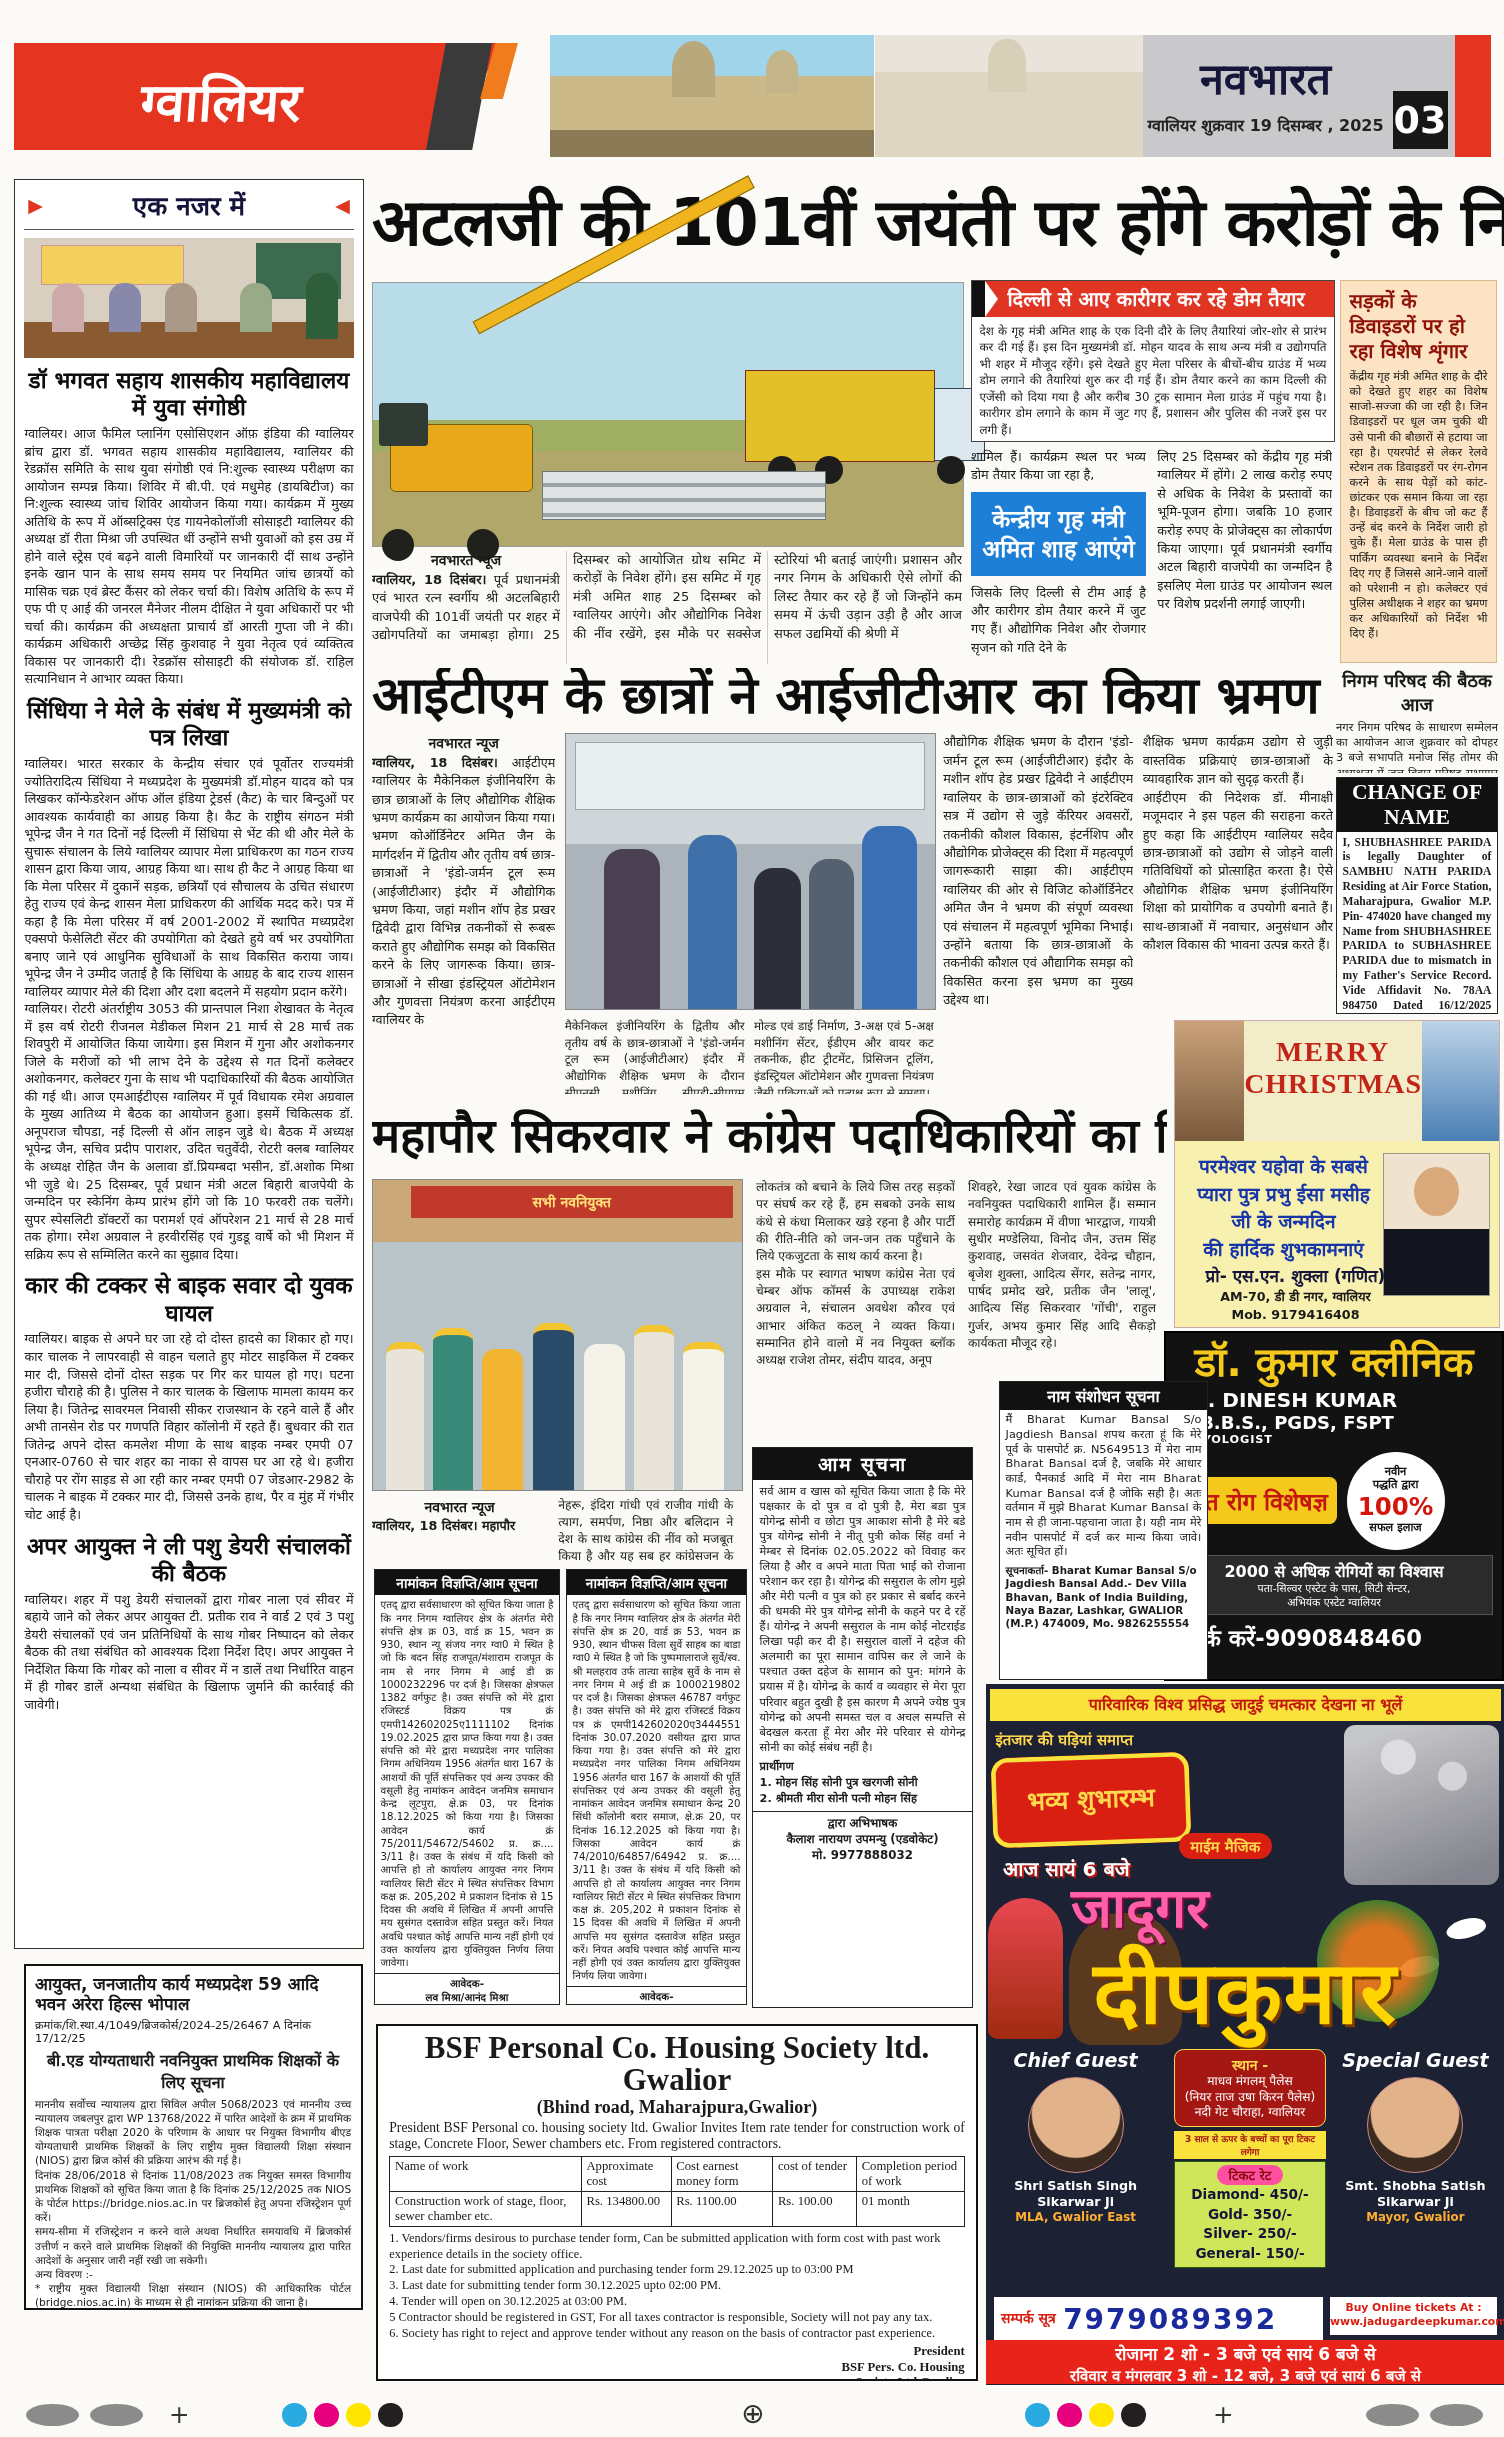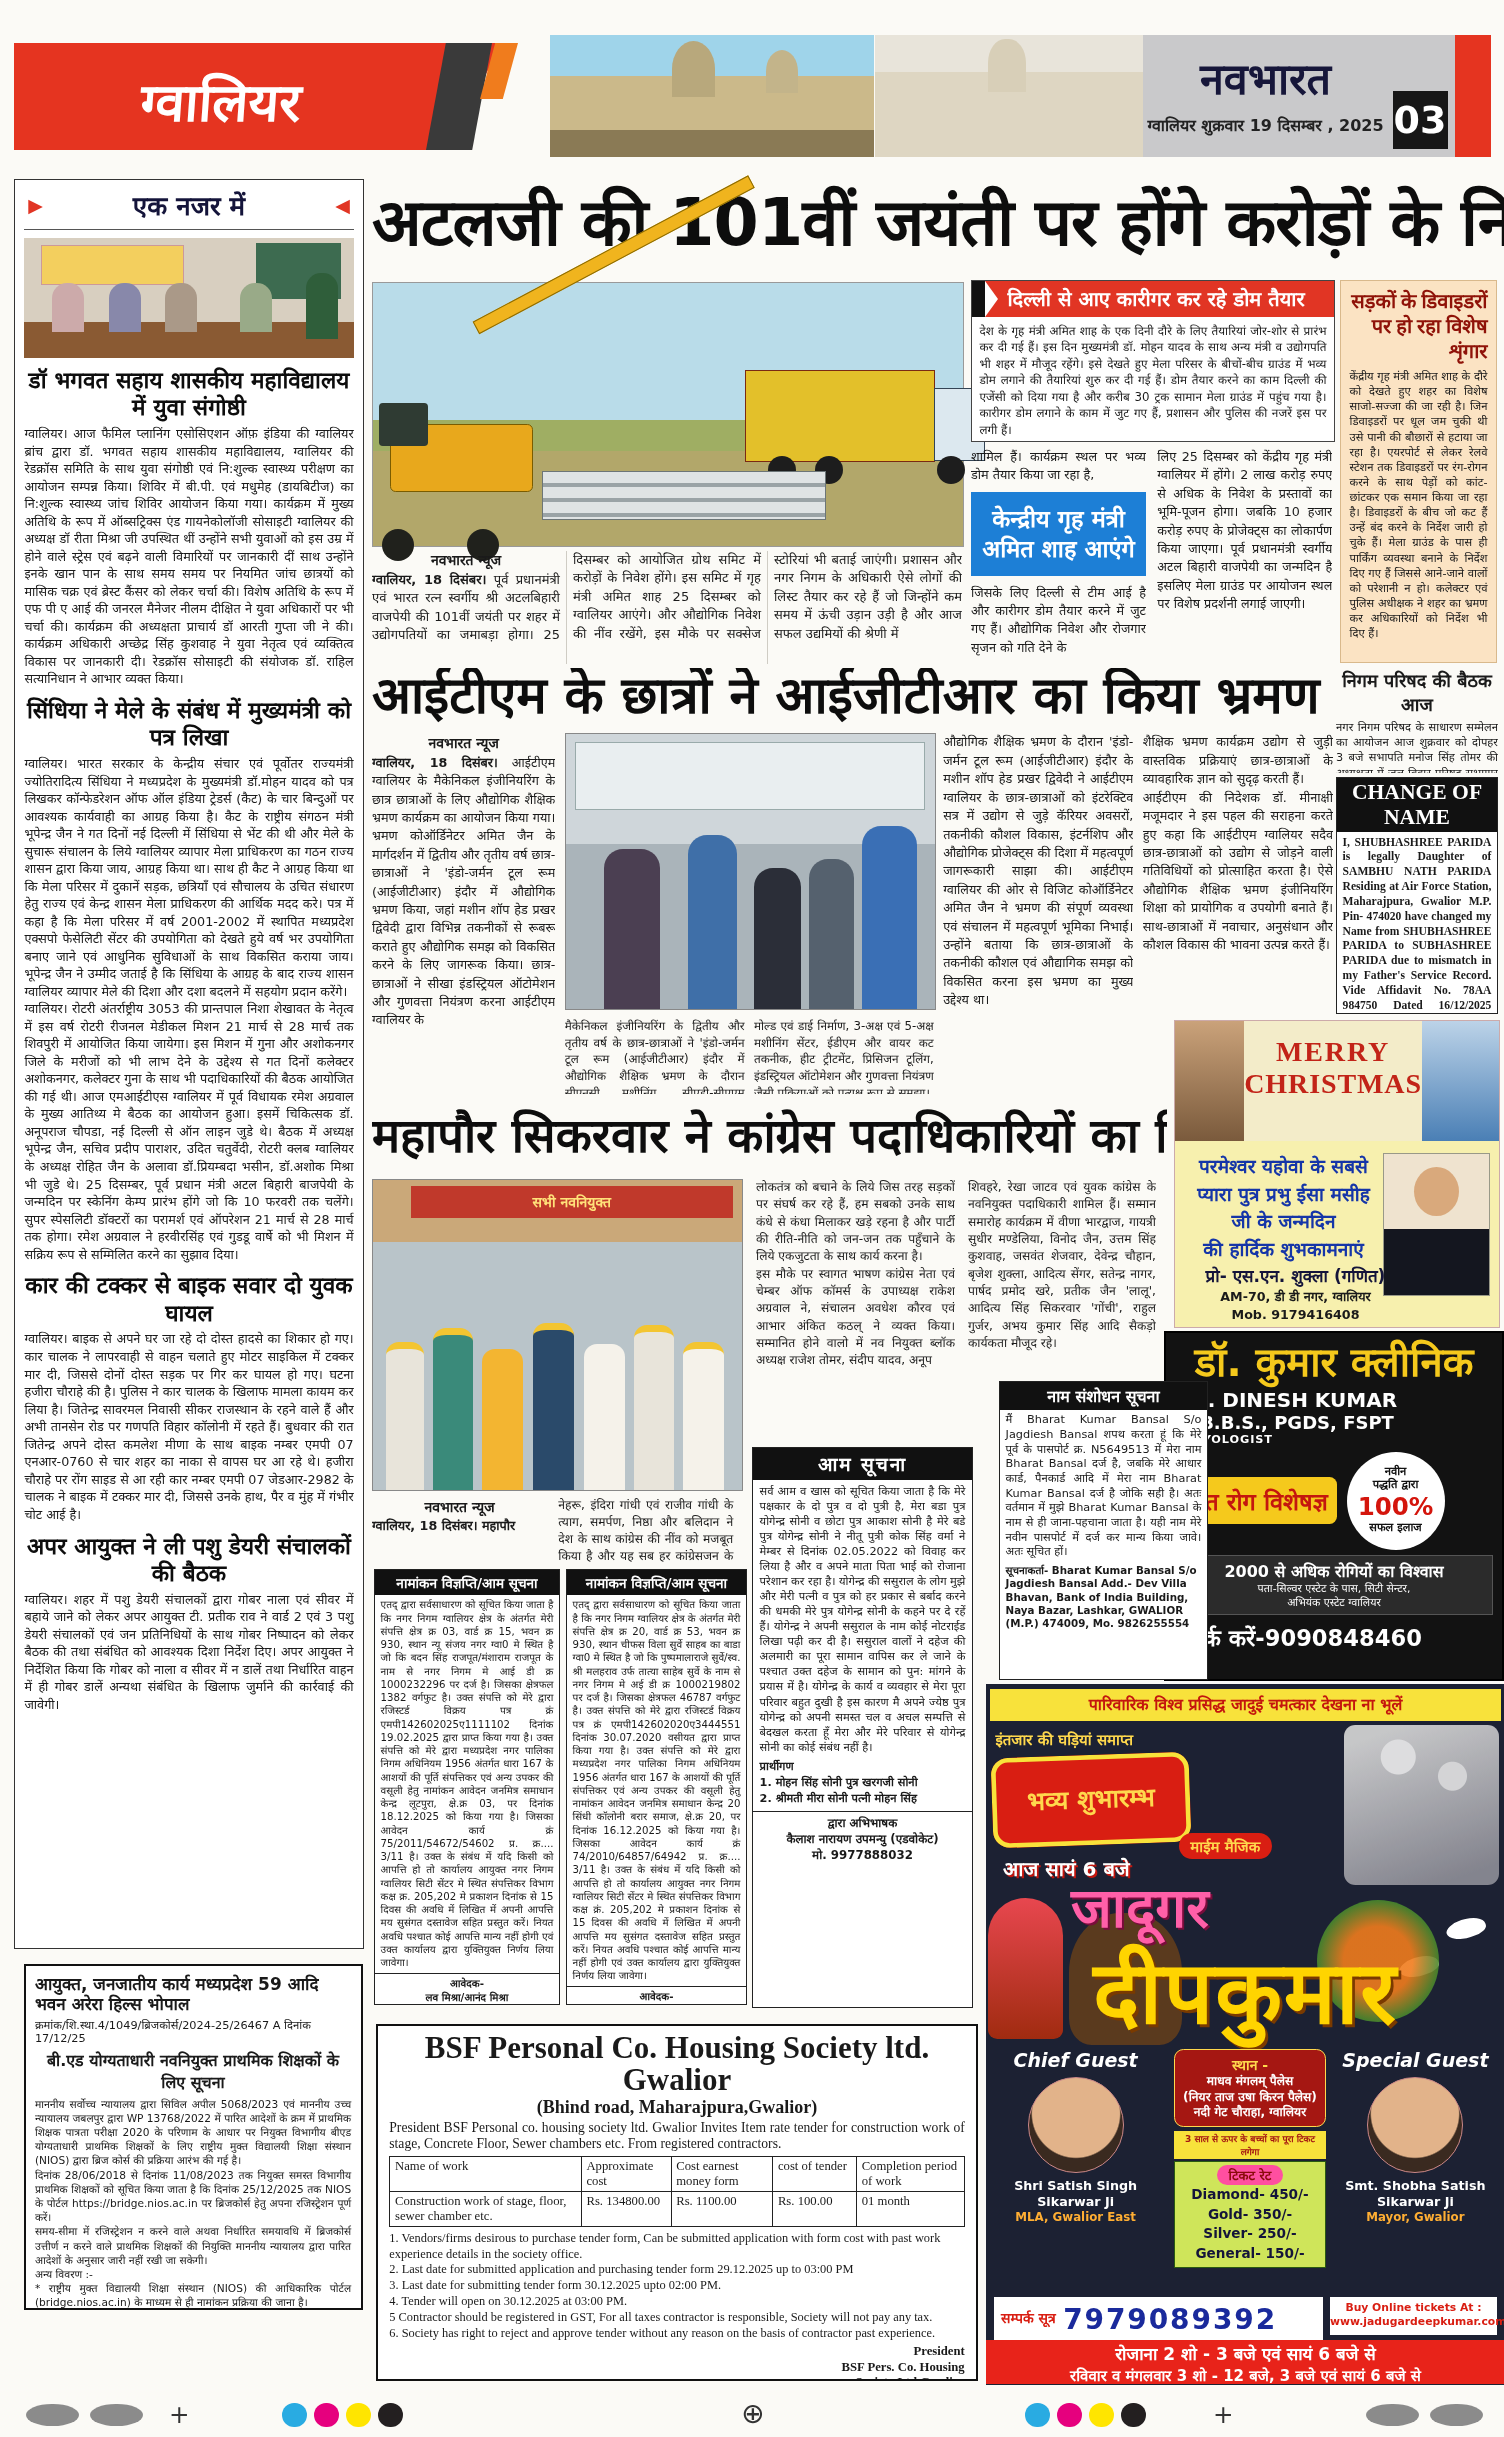--- a/index.html
+++ b/index.html
@@ -57,21 +57,21 @@
   .dome-h{display:flex;height:36px;}
   .dome-notch{width:13px;background:#111;}
   .dome-tri{width:0;height:0;border-top:18px solid #fff0;border-bottom:18px solid #fff0;border-left:13px solid #fff;background:#e13524;}
   .dome-bar{flex:1;background:#e13524;color:#fff;font-weight:bold;font-size:20px;line-height:36px;padding-left:9.4px;}
   .dome-b{padding:5.6px 7.5px;font-size:11.8px;line-height:1.4;}
   .lead2{left:971px;top:448px;width:362px;height:214px;display:flex;gap:11.3px;font-size:12.7px;line-height:1.45;}
   .lead2 .c{width:175px;overflow:hidden;}
   .bluebox{background:#1d7fd6;color:#fff;font-weight:bold;font-size:23.5px;text-align:center;
            padding:11.3px 5.6px;margin:7.5px 0;line-height:1.3;}
   .divbox{left:1340px;top:280px;width:157px;height:383px;background:#fbe3c3;border:0.9px solid #d9b98c;padding:7.5px 8.5px;box-sizing:border-box;}
-  .divbox h3{margin:0 0 5.6px;font-size:20px;line-height:1.25;color:#8f1208;text-align:right;font-family:Liberation Serif, serif;}
+  .divbox h3{margin:0 0 5.6px;font-size:20px;line-height:1.25;color:#8f1208;text-align:left;}
   .divbox p{font-size:11.3px;line-height:1.34;}
   
   .briefs{left:14px;top:179px;width:350px;height:1770px;border:1.9px solid #333;background:#fff;box-sizing:border-box;padding:5.6px 9.4px;}
   .briefs-h{display:flex;align-items:center;justify-content:space-between;border-bottom:1.9px solid #555;padding:1.9px 3.8px 5.6px;}
   .briefs-h .t{font-size:26px;font-weight:bold;color:#14143a;}
   .tri-r,.tri-l{color:#e13524;font-size:19px;}
   .bphoto{margin:7.5px 0;height:120px;position:relative;background:linear-gradient(#d8cfc0 0 70%,#8a5a33 70% 100%);overflow:hidden;}
   .bphoto .ban{position:absolute;left:17px;top:7.5px;width:141px;height:38px;background:#f3cf5e;border:0.9px solid #c99;}
   .bphoto .brd{position:absolute;right:13px;top:5.6px;width:85px;height:56px;background:#3d6b50;}
   .bphoto .fig{position:absolute;bottom:26px;width:32px;height:49px;border-radius:15px 15px 0 0;}
@@ -194,21 +194,21 @@
          letter-spacing:1.9px;text-shadow:2.8px 2.8px #7a3a00;z-index:3;}
   .mg-guests{position:absolute;left:0;top:365px;width:100%;display:flex;gap:7.5px;padding:0 7.5px;box-sizing:border-box;z-index:4;}
   .mg-chief,.mg-spec{width:167px;text-align:center;}
   .mg-glabel{font-size:19px;font-weight:bold;font-style:italic;}
   .mg-gphoto{width:94px;height:94px;border-radius:50%;margin:5.6px auto;background:radial-gradient(circle at 50% 38%,#e2b38a 0 58%,#3a2a20 60%);border:1.9px solid #c88;}
   .mg-gname{font-size:12.7px;font-weight:bold;line-height:1.25;}
   .mg-gtitle{font-size:11.8px;font-weight:bold;color:#ffae33;}
   .mg-venue{width:154px;margin-left:9px;}
   .mg-vbox{background:#a51712;border:1.9px solid #ffd84d;border-radius:9.4px;padding:4.7px 5.6px;text-align:center;}
   .mg-vbox .vl{color:#ffd84d;font-weight:800;font-size:14px;}
-  .mg-vbox .vt{color:#fff;font-weight:bold;font-size:12.2px;line-height:1.3;}
+  .mg-vbox .vt{color:#fff;font-weight:normal;font-size:12.2px;line-height:1.3;}
   .mg-tnote{background:#f8e23b;color:#a51712;font-size:9px;font-weight:bold;text-align:center;margin-top:3.8px;padding:0.9px 1.9px;}
   .mg-tbox{background:#cfe55a;border:1.9px solid #2a5a10;margin-top:2.8px;padding:2.8px 3.8px;text-align:center;}
   .mg-trate{display:inline-block;background:#ff4fa0;color:#8a0a0a;font-weight:800;font-size:13px;border-radius:11.3px;padding:0.9px 11.3px;}
   .mg-price{color:#14143a;font-weight:800;font-size:13.6px;line-height:1.45;}
   .mg-phone{position:absolute;left:7.5px;top:613px;width:329px;height:44px;background:#fff;display:flex;align-items:center;z-index:4;}
   .mg-phone .lbl{color:#d91e12;font-weight:800;font-size:14px;padding:0 7.5px;line-height:1.1;}
   .mg-phone .no{color:#1a2a9c;font-weight:800;font-size:28px;letter-spacing:1.9px;}
   .mg-online{position:absolute;left:344px;top:613px;width:167px;height:38px;background:#fff;color:#d91e12;
              font-weight:800;font-size:10.8px;text-align:center;line-height:1.3;padding-top:3.8px;box-sizing:border-box;z-index:4;}
   .mg-shows{position:absolute;left:0;top:656px;width:100%;height:44px;background:#e8231a;color:#fff;text-align:center;z-index:4;}

